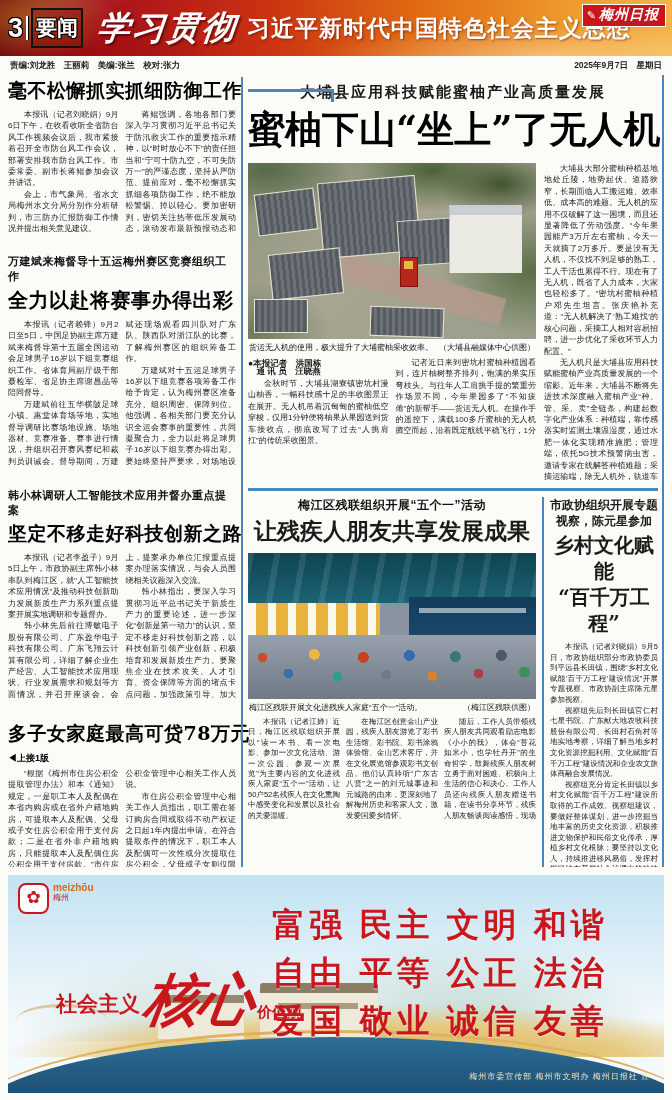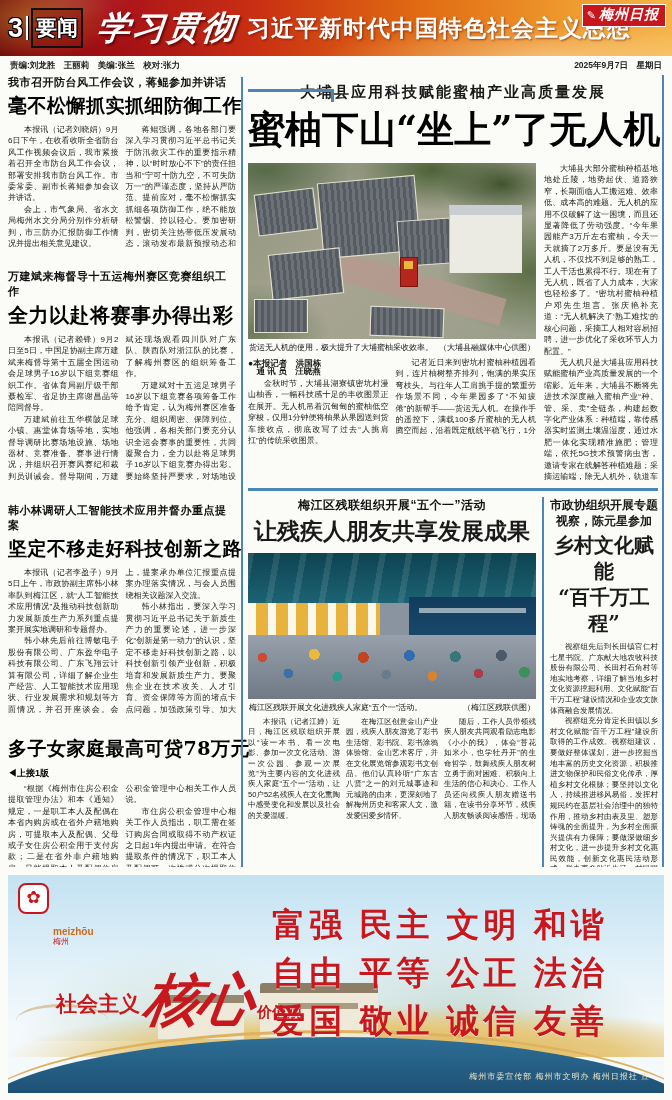--- a/index.html
+++ b/index.html
@@ -136,21 +136,21 @@
     border-radius:50% 50% 0 0/95% 95% 0 0;background:linear-gradient(#2e6e96,#143f60);}
   .arc{position:absolute;bottom:56px;left:8px;width:92px;height:30px;
     border-top:3px solid #d7c7a4;border-radius:50% 50% 0 0;}
   .bldg{position:absolute;background:#efe9da;}
   .bldg1{bottom:54px;left:150px;width:86px;height:36px;border-top:8px solid #97896f;}
   .bldg2{bottom:56px;left:252px;width:118px;height:44px;border-top:10px solid #8b7e64;border-radius:3px 3px 0 0;}
   .bldg2::after{content:"";position:absolute;left:18px;top:10px;width:80px;height:6px;background:#aa9c80;}
   .mz-logo{position:absolute;top:8px;left:10px;display:flex;align-items:flex-start;}
   .mz-flower{width:27px;height:27px;background:#fff;border:2px solid #c8161d;border-radius:8px;
     color:#c8161d;font-size:17px;line-height:25px;text-align:center;}
-  .mz-text{margin-left:4px;line-height:10px;margin-top:44px;}
+  .mz-text{margin-left:4px;line-height:10px;}
   .mz-en{font-size:10px;font-weight:bold;color:#d06a1e;}
   .mz-cn{font-size:8px;color:#c8161d;}
   .slogan{position:absolute;left:48px;top:88px;white-space:nowrap;color:#c9171e;}
   .slogan-pre{font-size:21px;font-weight:900;vertical-align:8px;}
   .slogan-core{font-size:56px;font-weight:900;font-style:italic;letter-spacing:-2px;
     font-family:"DejaVu Serif","Liberation Serif",serif;transform:skewX(-8deg);display:inline-block;}
   .slogan-suf{font-size:15px;font-weight:900;vertical-align:2px;}
   .values{position:absolute;right:24px;top:26px;width:400px;text-align:center;color:#c9171e;}
   .values div{font-size:33px;font-weight:900;letter-spacing:4px;line-height:48px;white-space:nowrap;
     text-shadow:0 1px 0 rgba(255,255,255,.6);}
@@ -180,21 +180,20 @@
   <div class="metaline">
     <span>责编:刘龙胜　王丽莉　美编:张兰　校对:张力</span>
     <span>2025年9月7日　星期日</span>
   </div>
 
   <div class="content">
 
     <div class="left-col">
 
       <div class="art">
-        <div class="kicker">我市召开防台风工作会议，蒋鲲参加并讲话</div>
         <div class="headline-sm">毫不松懈抓实抓细防御工作</div>
         <div class="body b2" style="height:134px;">
           <p>本报讯（记者刘晓娟）9月6日下午，在收看收听全省防台风工作视频会议后，我市紧接着召开全市防台风工作会议，部署安排我市防台风工作。市委常委、副市长蒋鲲参加会议并讲话。</p>
           <p>会上，市气象局、省水文局梅州水文分局分别作分析研判，市三防办汇报防御工作情况并提出相关意见建议。</p>
           <p>蒋鲲强调，各地各部门要深入学习贯彻习近平总书记关于防汛救灾工作的重要指示精神，以“时时放心不下”的责任担当和“宁可十防九空，不可失防万一”的严谨态度，坚持从严防范、提前应对，毫不松懈抓实抓细各项防御工作，绝不能放松警惕、掉以轻心。要加密研判，密切关注热带低压发展动态，滚动发布最新预报动态和预警信息，提前向公众发布防灾避险知识和相关提示，引导公众主动防灾避险；要强化预警“叫应”转移闭环，用好梯次化转移人员最新底册、村村响喇叭消息榜、“一页纸”应急预案等工作机制，准确把握转移时机，提前果断转移危险区域群众，在实战中检验和完善“镇自为战”“村自为战”三防工作机制；要严格落实汛期24小时值班值守和领导带班制度，扎实做好应急处突准备。</p>
         </div>
       </div>
 
       <div class="art">
         <div class="kicker">万建斌来梅督导十五运梅州赛区竞赛组织工作</div>
@@ -300,20 +299,21 @@
         <div class="czx-art">
           <div class="czx-kicker center">
             <div>市政协组织开展专题</div>
             <div>视察，陈元星参加</div>
           </div>
           <div class="headline-czx center">
             <div>乡村文化赋能</div>
             <div>“百千万工程”</div>
           </div>
           <div class="body czx-body">
+            <p>本报讯（记者刘晓娟）9月5日，市政协组织部分市政协委员到平远县长田镇，围绕“乡村文化赋能‘百千万工程’建设情况”开展专题视察。市政协副主席陈元星参加视察。</p>
             <p>视察组先后到长田镇官仁村七星书院、广东献大地农牧科技股份有限公司、长田村石角村等地实地考察，详细了解当地乡村文化资源挖掘利用、文化赋能“百千万工程”建设情况和企业农文旅体商融合发展情况。</p>
             <p>视察组充分肯定长田镇以乡村文化赋能“百千万工程”建设所取得的工作成效。视察组建议，要做好整体谋划，进一步挖掘当地丰富的历史文化资源，积极推进文物保护和民俗文化传承，厚植乡村文化根脉；要坚持以文化人，持续推进移风易俗，发挥村规民约在基层社会治理中的独特作用，推动乡村由表及里、塑形铸魂的全面提升，为乡村全面振兴提供有力保障；要做深做细乡村文化，进一步提升乡村文化惠民效能，创新文化惠民活动形式，举办更多贴近生活、村民唱主角的文化活动，吸引更多“流量”；要持续推进农文旅体商融合，有效串联乡村特色资源，精心打造研学、农事等精品文旅路线，推动“文化+”多元业态蓬勃发展，激发消费潜力，带动当地村民增收，助力“百千万工程”持续向纵深推进。</p>
           </div>
         </div>
 
       </div>
     </div>
   </div>
 
   <div class="ad">

